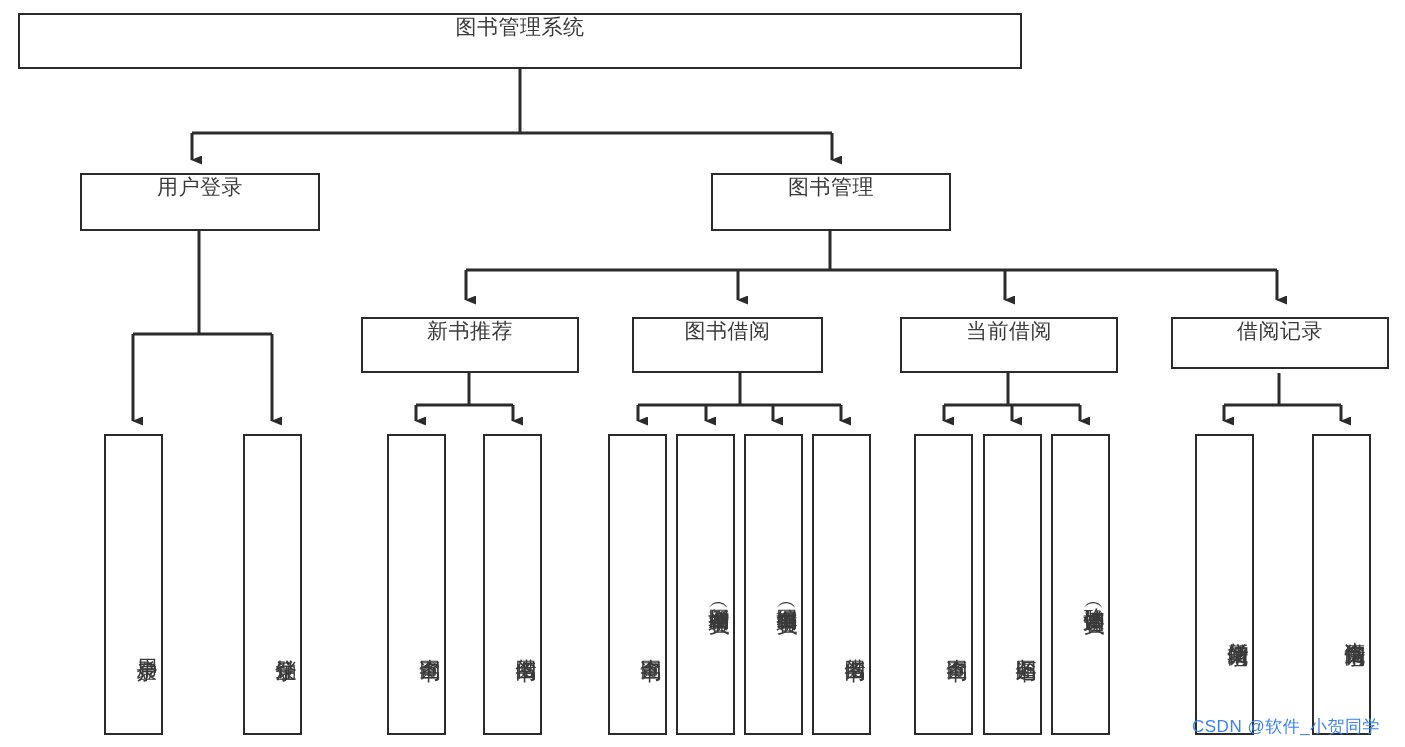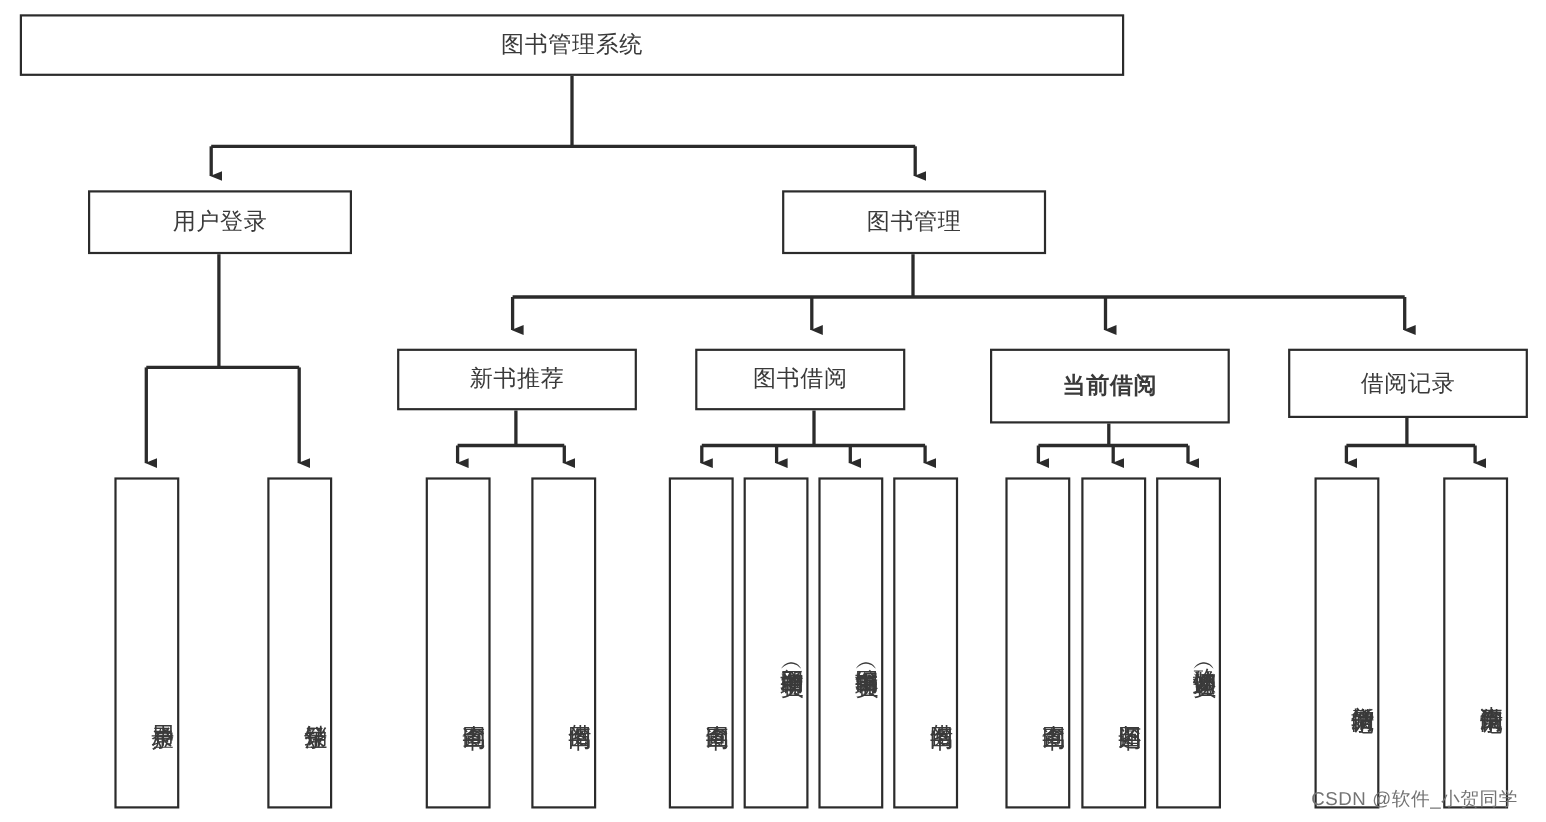--- a/index.html
+++ b/index.html
@@ -24,21 +24,20 @@
     left: 0;
     width: 1405px;
     height: 747px;
   }
   .node {
     position: absolute;
     box-sizing: border-box;
     background: #ffffff;
     border: 2px solid #2b2b2b;
     display: flex;
-    align-items: center;
     justify-content: center;
     color: #3a3a3a;
   }
   .node-h {
     font-size: 21px;
     letter-spacing: 0.5px;
     line-height: 1.1;
     white-space: nowrap;
   }
   .node-v {
@@ -55,21 +54,21 @@
     padding-top: 22px;
   }
   .node-v.pad-top2 {
     padding-top: 86px;
   }
   .node-v.pad-top3 {
     padding-top: 118px;
   }
   .watermark {
     position: absolute;
-    color: #737373;
+    color: #3b82f6;
     font-size: 17px;
     white-space: nowrap;
     letter-spacing: 0.5px;
   }
 </style>
 </head>
 <body>
 
 <div id="diagram-root">
 
@@ -133,24 +132,24 @@
   <div class="node node-h" style="left:361px; top:317px; width:218px; height:56px;">
     <span>新书推荐</span>
   </div>
 
   <div class="node node-h" style="left:711px; top:173px; width:240px; height:58px;">
     <span>图书管理</span>
   </div>
   <div class="node node-h" style="left:632px; top:317px; width:191px; height:56px;">
     <span>图书借阅</span>
   </div>
-  <div class="node node-h" style="left:900px; top:317px; width:218px; height:68px;font-weight:bold;">
+  <div class="node node-h" style="left:900px; top:317px; width:218px; height:56px;">
     <span>当前借阅</span>
   </div>
-  <div class="node node-h" style="left:1171px; top:317px; width:218px; height:63px;">
+  <div class="node node-h" style="left:1171px; top:317px; width:218px; height:52px;">
     <span>借阅记录</span>
   </div>
 
   <div class="node node-v pad-top3" style="left:104px; top:434px; width:59px; height:301px;">
     <span>用户登录</span>
   </div>
   <div class="node node-v pad-top3" style="left:243px; top:434px; width:59px; height:301px;">
     <span>注销登录</span>
   </div>
 

